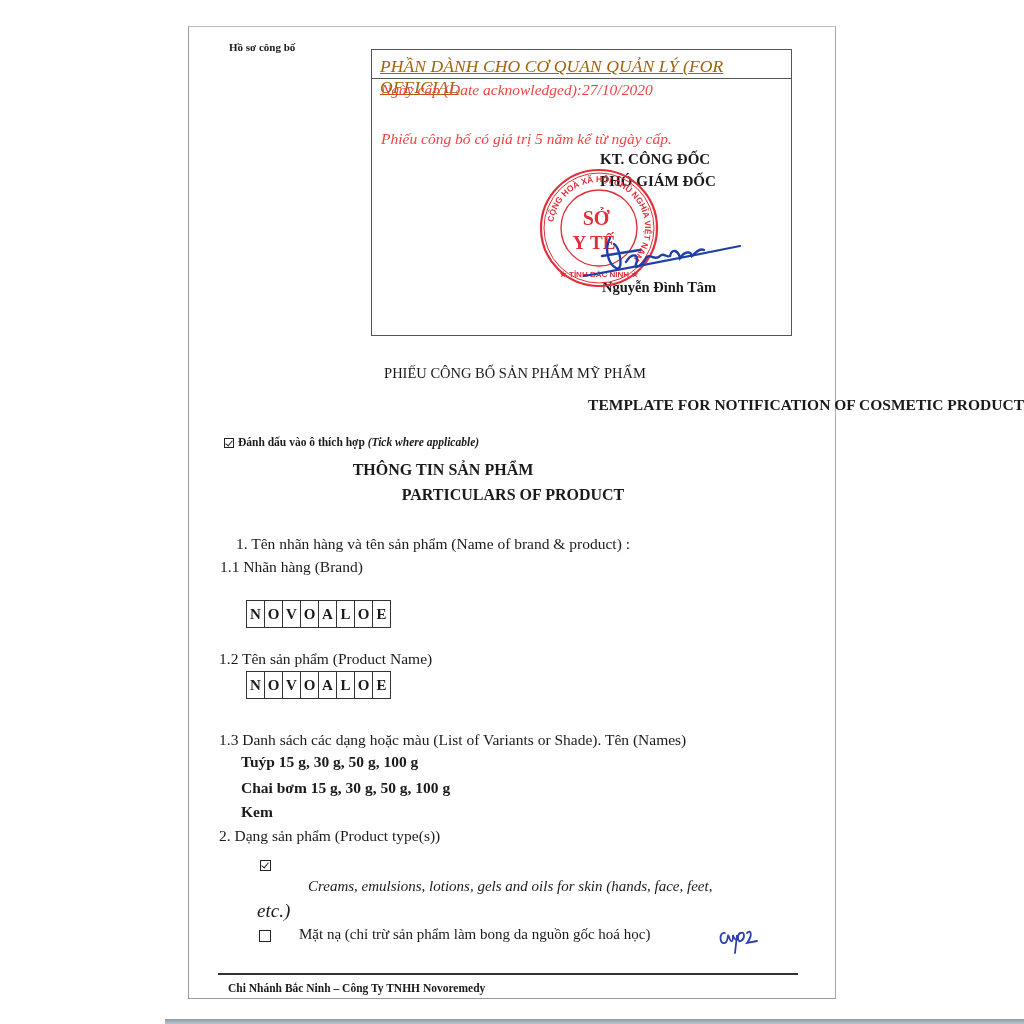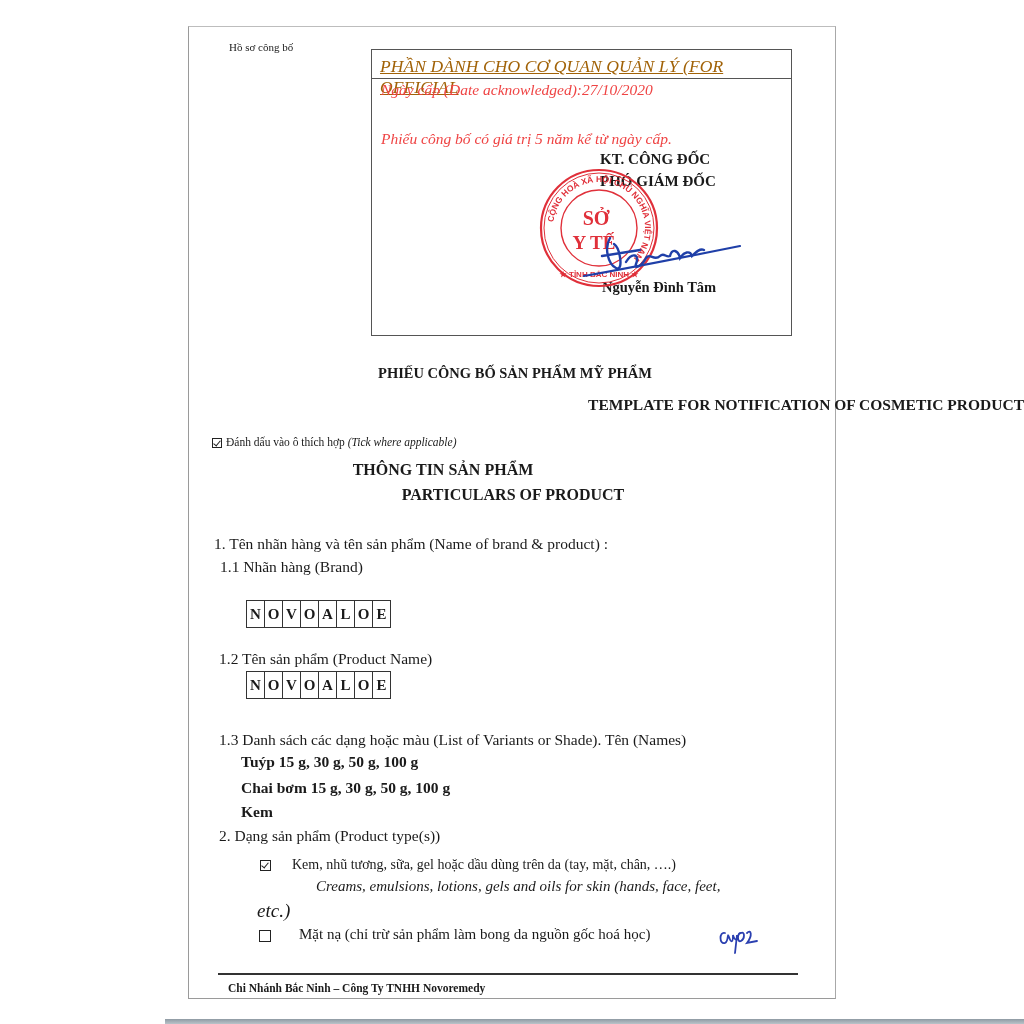--- a/index.html
+++ b/index.html
@@ -13,21 +13,21 @@
     position: absolute; left: 165px; top: 1019px; width: 1024px; height: 5px;
     background: linear-gradient(#8f9aa3, #b9c3c9);
   }
   .page-border {
     position: absolute; left: 188px; top: 26px; width: 648px; height: 973px;
     border-top: 1px solid #bdbdbd; border-left: 1px solid #9a9a9a;
     border-right: 1px solid #a8a8a8; border-bottom: 1px solid #9a9a9a;
     box-sizing: border-box;
   }
   .abs { position: absolute; white-space: nowrap; }
-  .hoso { left: 229px; top: 41px; font-size: 11px; font-weight: normal; }
+  .hoso { left: 229px; top: 41px; font-size: 11px; font-weight: bold; }
 
   .official-box {
     position: absolute; left: 371px; top: 49px; width: 421px; height: 287px;
     border: 1px solid #555; box-sizing: border-box;
   }
   .official-head {
     position: absolute; left: 0; top: 0; width: 100%; height: 29px;
     border-bottom: 1px solid #555; box-sizing: border-box;
     font-style: italic; font-size: 17.5px; padding: 6px 0 0 8px;
     text-decoration: underline; color: #a16207; letter-spacing: 0.1px;
@@ -37,38 +37,38 @@
   .l1 { top: 31px; }
   .l2 { top: 56px; }
   .l3 { top: 80px; }
   .kt { position: absolute; left: 228px; top: 101px; font-weight: bold; font-size: 15px; }
   .pho { position: absolute; left: 228px; top: 123px; font-weight: bold; font-size: 15px; }
   .signer { position: absolute; left: 230px; top: 229px; font-weight: bold; font-size: 14.5px; }
 
   .stamp { position: absolute; left: 538px; top: 167px; width: 122px; height: 122px; }
   .signature { position: absolute; left: 580px; top: 218px; width: 170px; height: 70px; }
 
-  .title1 { left: 0; width: 1024px; text-align: center; top: 365px; font-weight: bold; font-size: 14.5px; padding-left: 6px; box-sizing: border-box; }
+  .title1 { left: 0; width: 1024px; text-align: center; top: 365px; font-weight: normal; font-size: 14.5px; padding-left: 6px; box-sizing: border-box; }
   .title2 { left: 0; width: 1024px; text-align: right; top: 396px; font-weight: bold; font-size: 15.5px; padding-left: 10px; box-sizing: border-box; }
-  .tick-note { left: 212px; top: 436px; font-size: 11.5px; }
+  .tick-note { left: 224px; top: 436px; font-size: 11.5px; font-weight: bold; }
   .tick-note i { font-size: 11.5px; }
   .title3 { left: 0; width: 880px; text-align: center; top: 461px; font-weight: bold; font-size: 16px; padding-left: 6px; box-sizing: border-box; }
   .title4 { left: 0; width: 1024px; text-align: center; top: 486px; font-weight: bold; font-size: 16px; padding-left: 2px; box-sizing: border-box; }
 
   .body-text { font-size: 15.5px; }
-  .s1 { left: 214px; top: 535px; text-align: right; }
+  .s1 { left: 236px; top: 535px; text-align: right; }
   .s11 { left: 220px; top: 558px; }
   .s12 { left: 219px; top: 650px; }
   .s13 { left: 219px; top: 731px; }
   .v1 { left: 241px; top: 753px; font-weight: bold; }
   .v2 { left: 241px; top: 779px; font-weight: bold; }
   .v3 { left: 241px; top: 803px; font-weight: bold; }
   .s2 { left: 219px; top: 827px; }
   .c1 { left: 260px; top: 857px; font-size: 14px; }
-  .c1b { left: 316px; top: 878px; font-style: italic; font-size: 15px; }
+  .c1b { left: 308px; top: 878px; font-style: italic; font-size: 15px; }
   .c1c { left: 257px; top: 900px; font-style: italic; font-size: 19px; }
   .c2 { left: 259px; top: 926px; font-size: 15px; }
 
   .letter-row { position: absolute; display: flex; border-left: 1px solid #333; }
   .letter-row .cell {
     width: 17px; height: 26px; border: 1px solid #333; border-left: none;
     box-sizing: content-box; font-weight: bold; font-size: 15px;
     display: flex; align-items: center; justify-content: center;
   }
   .row1 { left: 246px; top: 600px; }
@@ -164,21 +164,21 @@
 </div>
 
 <div class="abs body-text s13">1.3  Danh sách các dạng hoặc màu (List of Variants or Shade). Tên (Names)</div>
 <div class="abs body-text v1">Tuýp 15 g, 30 g, 50 g, 100 g</div>
 <div class="abs body-text v2">Chai bơm 15 g, 30 g, 50 g, 100 g</div>
 <div class="abs body-text v3">Kem</div>
 
 <div class="abs body-text s2">2.        Dạng sản phẩm (Product type(s))</div>
 
 <div class="abs c1">
-  <span class="chk on"></span><span>Kem, nhũ tương, sữa, gel hoặc dầu dùng trên da (tay, mặt, chân, ….)</span>
+  <span class="chk on"></span>
 </div>
 <div class="abs c1b">Creams, emulsions, lotions, gels and oils for skin (hands, face, feet,</div>
 <div class="abs c1c">etc.)</div>
 
 <div class="abs c2">
   <span class="chk big"></span><span>Mặt nạ (chỉ trừ sản phẩm làm bong da nguồn gốc hoá học)</span>
 </div>
 
 <svg class="initial" viewBox="0 0 50 32">
   <path d="M8 10 C 2 8, 2 22, 8 20 C 12 18, 10 8, 12 14 C 14 20, 16 20, 16 12 C 18 18, 20 18, 20 12 L 18 30 M 24 10 C 20 10, 20 20, 24 18 C 28 16, 28 8, 24 10 M 30 10 C 34 6, 36 12, 30 20 L 40 18" fill="none" stroke="#2a3fb0" stroke-width="1.8" stroke-linecap="round"></path>

